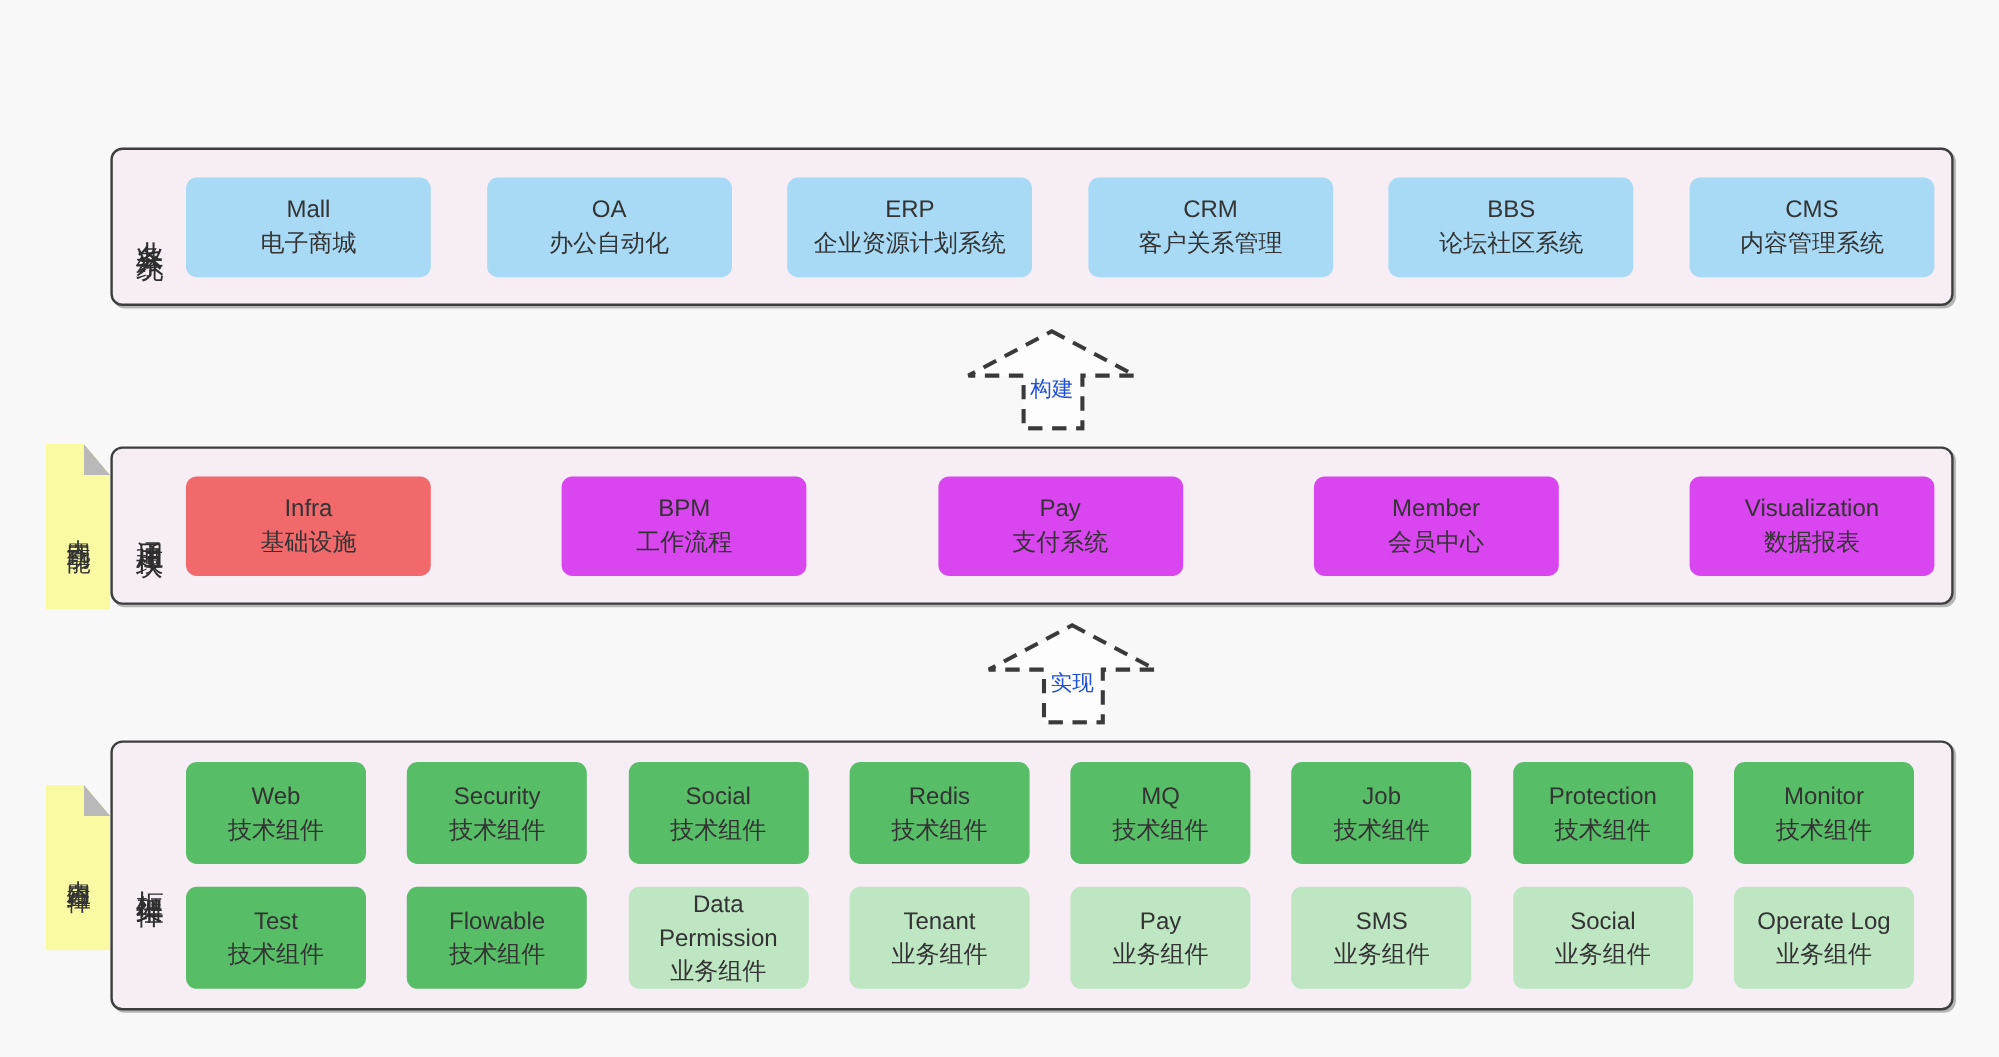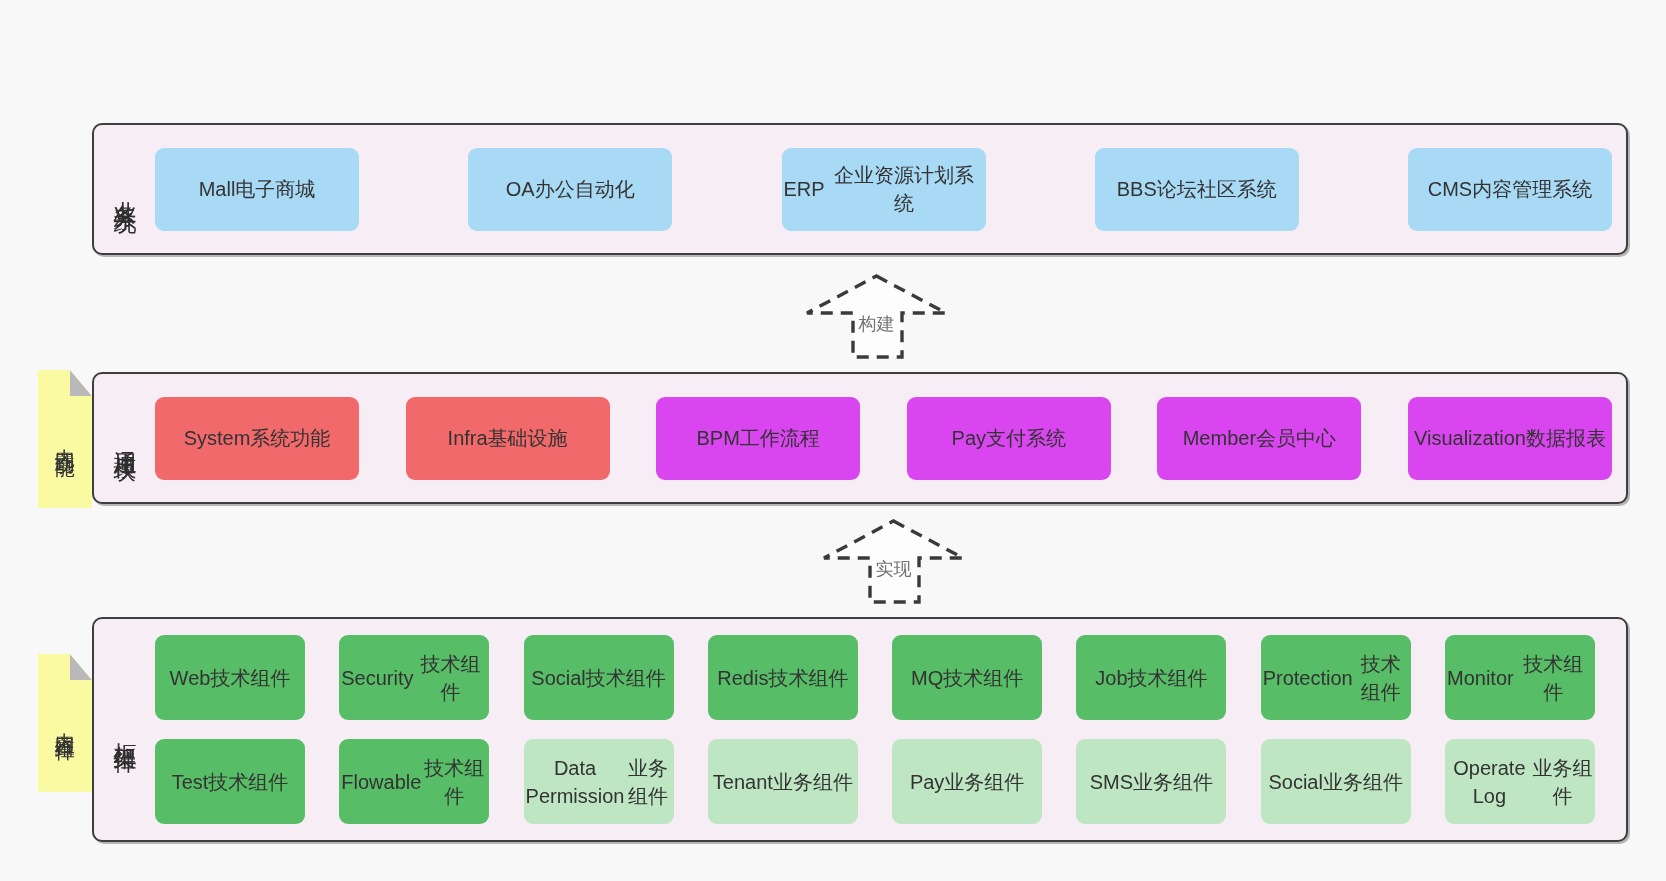--- a/index.html
+++ b/index.html
@@ -23,21 +23,21 @@
     font-size:23px;color:#2e2e2e;
   }
   .vtext{writing-mode:vertical-rl;text-orientation:upright;letter-spacing:3px;line-height:1.12;}
   .row6{flex:1;display:flex;align-items:center;justify-content:space-between;padding-right:14px;}
   .row6 .box{width:204px;height:83px;}
   .grid8{flex:1;display:flex;flex-direction:column;justify-content:center;gap:19px;padding-right:31px;}
   .grid8 .r{display:flex;justify-content:space-between;}
   .grid8 .box{width:150px;height:85px;}
   
   .box{
-    border-radius:9px;display:flex;align-items:center;justify-content:center;
+    border-radius:9px;display:flex;flex-direction:column;align-items:center;justify-content:center;
     text-align:center;font-size:20px;line-height:28px;padding:0 2px;box-sizing:border-box;
   }
   .v-blue{background:#a8daf5;}
   .v-red{background:#f1696b;}
   .v-pink{background:#d946ef;}
   .v-green{background:#58bd67;}
   .v-lgreen{background:#bee6c2;}
   
   .note{
     position:absolute;left:38px;width:54px;background:#fafaa2;
@@ -51,21 +51,21 @@
     position:absolute;top:0;right:0;width:22px;height:26px;background:#b9b9b9;
     clip-path:polygon(0 0,100% 100%,0 100%);
   }
   
   .arrow{position:absolute;width:143px;height:85px;}
   #arrow1{left:805px;top:274px;}
   #arrow2{left:822px;top:519px;}
   .arrow svg{display:block;width:100%;height:100%;}
   .arrow-label{
     position:absolute;left:50%;top:38px;transform:translateX(-50%);
-    background:#fdfdfd;padding:0 3px;font-size:18px;color:#737373;white-space:nowrap;
+    background:#fdfdfd;padding:0 3px;font-size:18px;color:#1d4ed8;white-space:nowrap;
   }
 </style>
 </head>
 <body>
 
 <div class="stage">
 
   <section class="band" id="band1">
     <div class="band-label">
       <span class="vtext">业务系统</span>
@@ -75,20 +75,24 @@
         <div>Mall</div>
         <div>电子商城</div>
       </div>
       <div class="box v-blue">
         <div>OA</div>
         <div>办公自动化</div>
       </div>
       <div class="box v-blue">
         <div>ERP</div>
         <div>企业资源计划系统</div>
+      </div>
+      <div class="box v-blue">
+        <div>CRM</div>
+        <div>客户关系管理</div>
       </div>
       <div class="box v-blue">
         <div>BBS</div>
         <div>论坛社区系统</div>
       </div>
       <div class="box v-blue">
         <div>CMS</div>
         <div>内容管理系统</div>
       </div>
     </div>
@@ -105,24 +109,20 @@
     <span class="fold"></span>
     <span class="vtext">内置功能</span>
   </div>
 
   <section class="band" id="band2">
     <div class="band-label">
       <span class="vtext">通用模块</span>
     </div>
     <div class="row6">
       <div class="box v-red">
-        <div>System</div>
-        <div>系统功能</div>
-      </div>
-      <div class="box v-red">
         <div>Infra</div>
         <div>基础设施</div>
       </div>
       <div class="box v-pink">
         <div>BPM</div>
         <div>工作流程</div>
       </div>
       <div class="box v-pink">
         <div>Pay</div>
         <div>支付系统</div>

